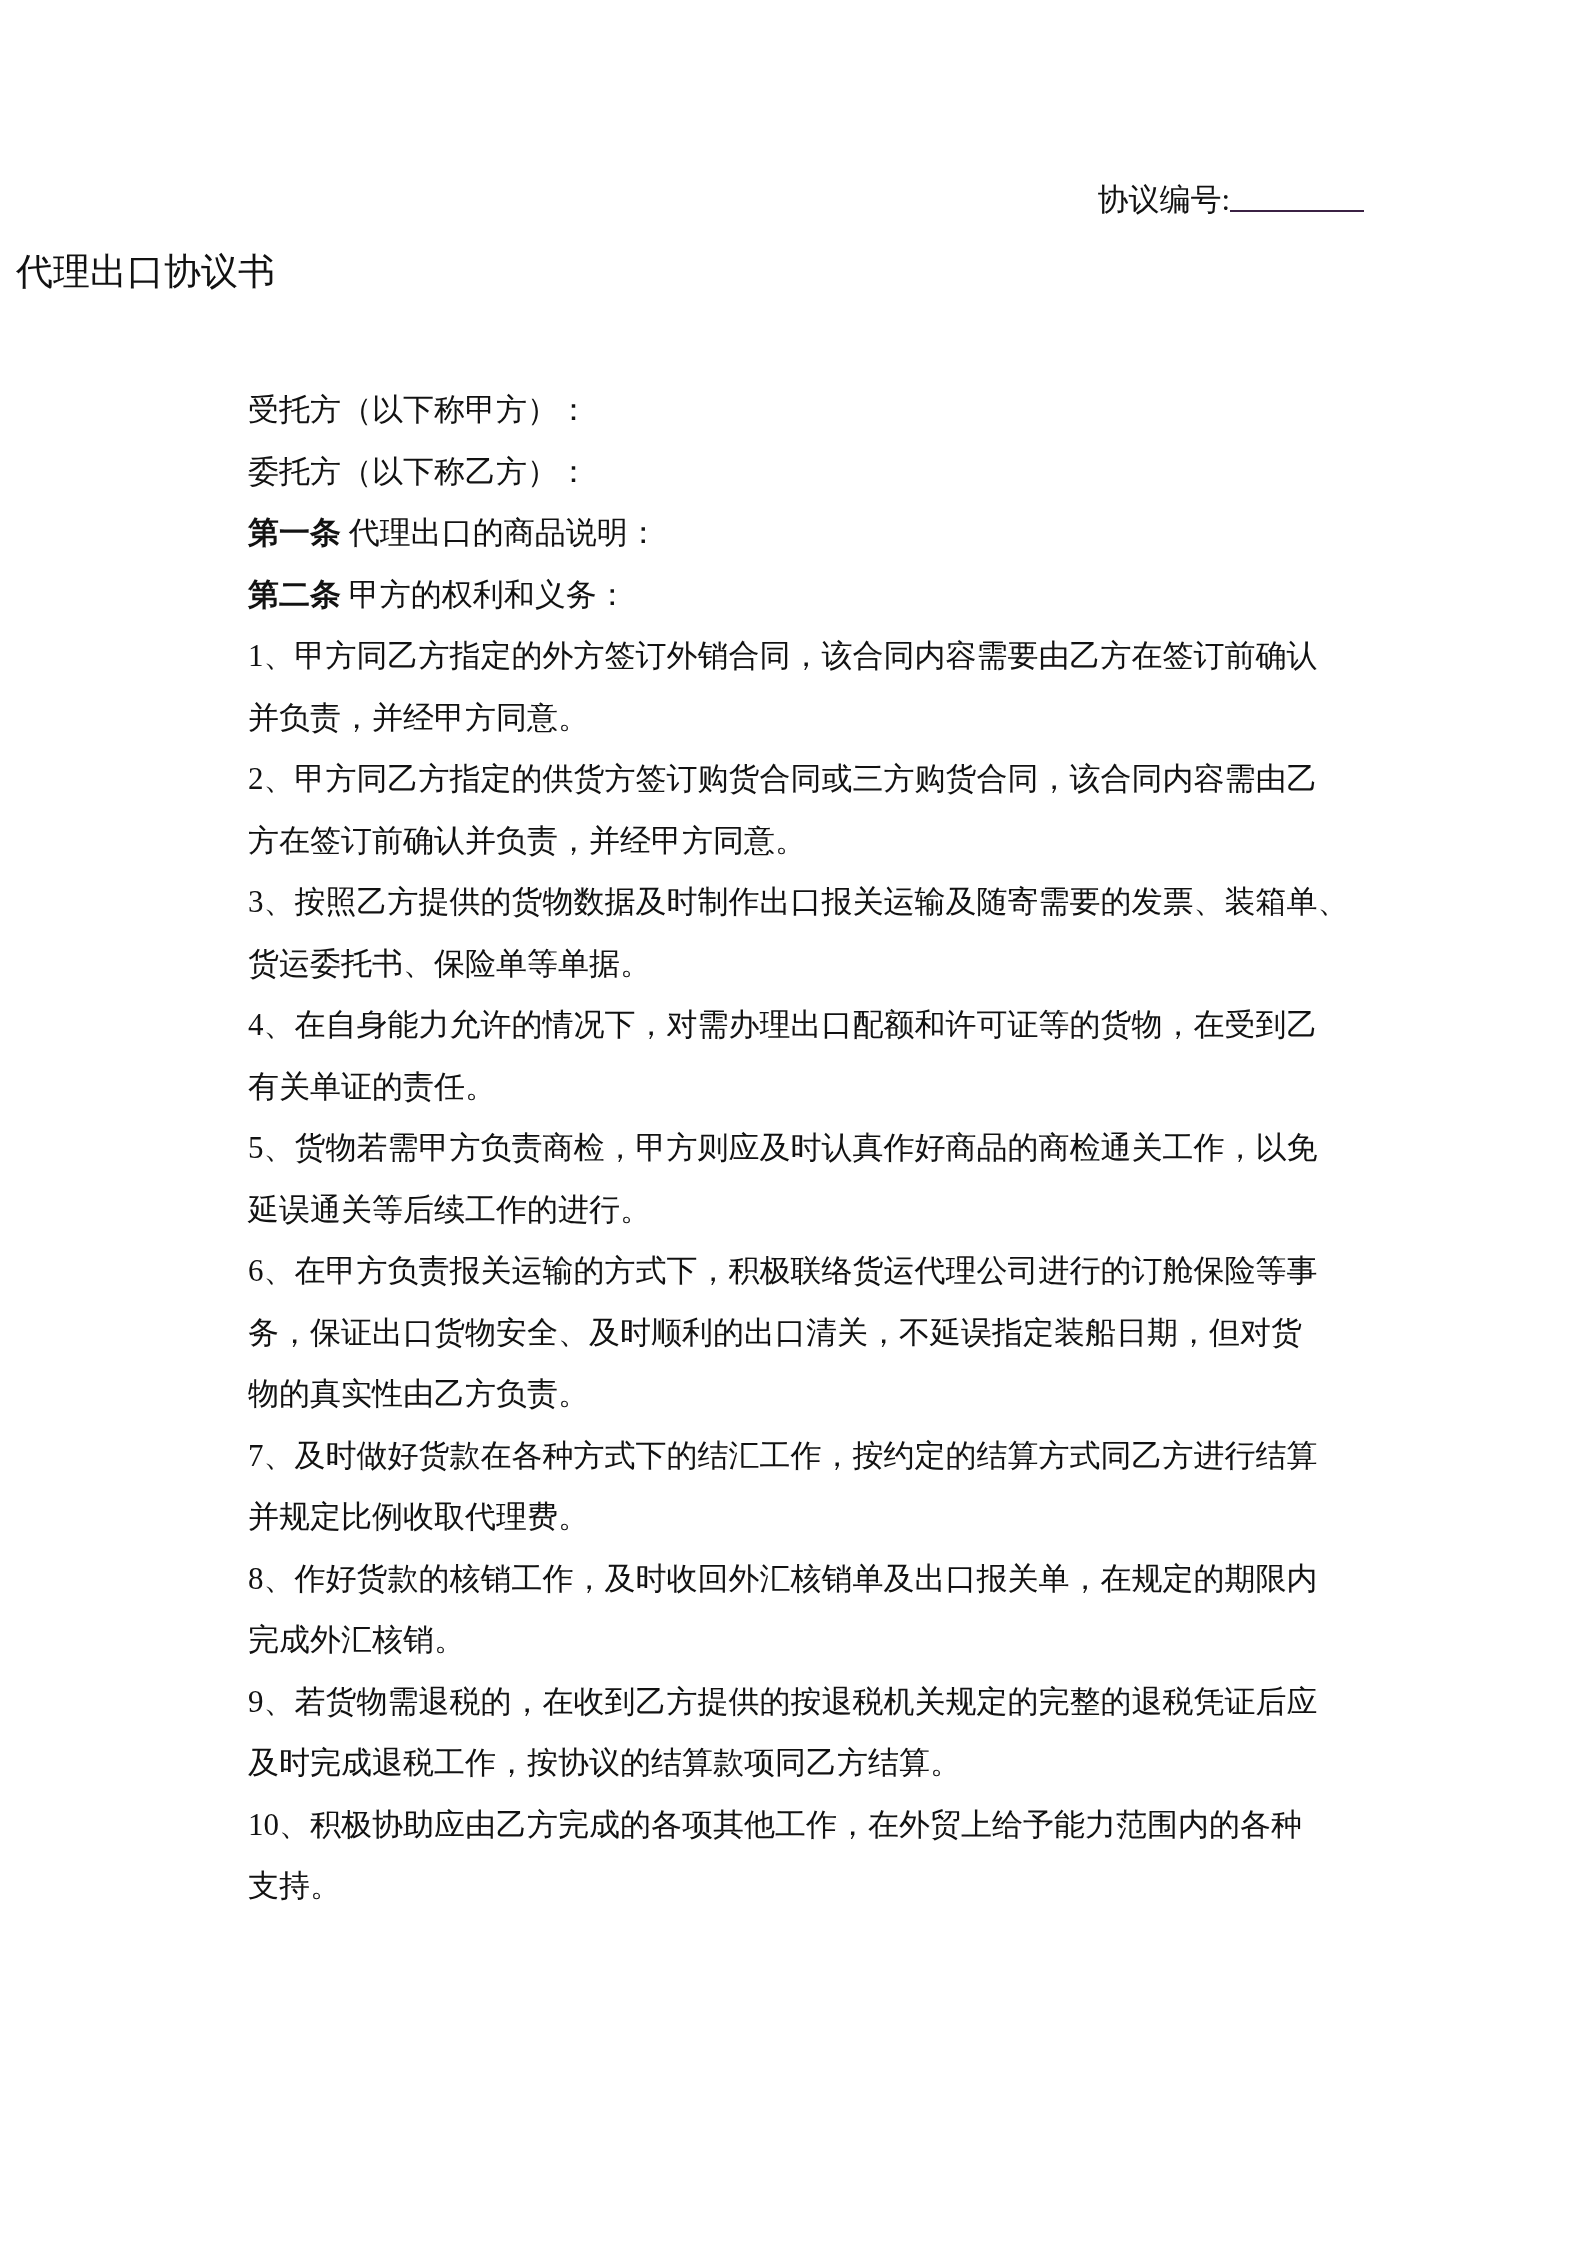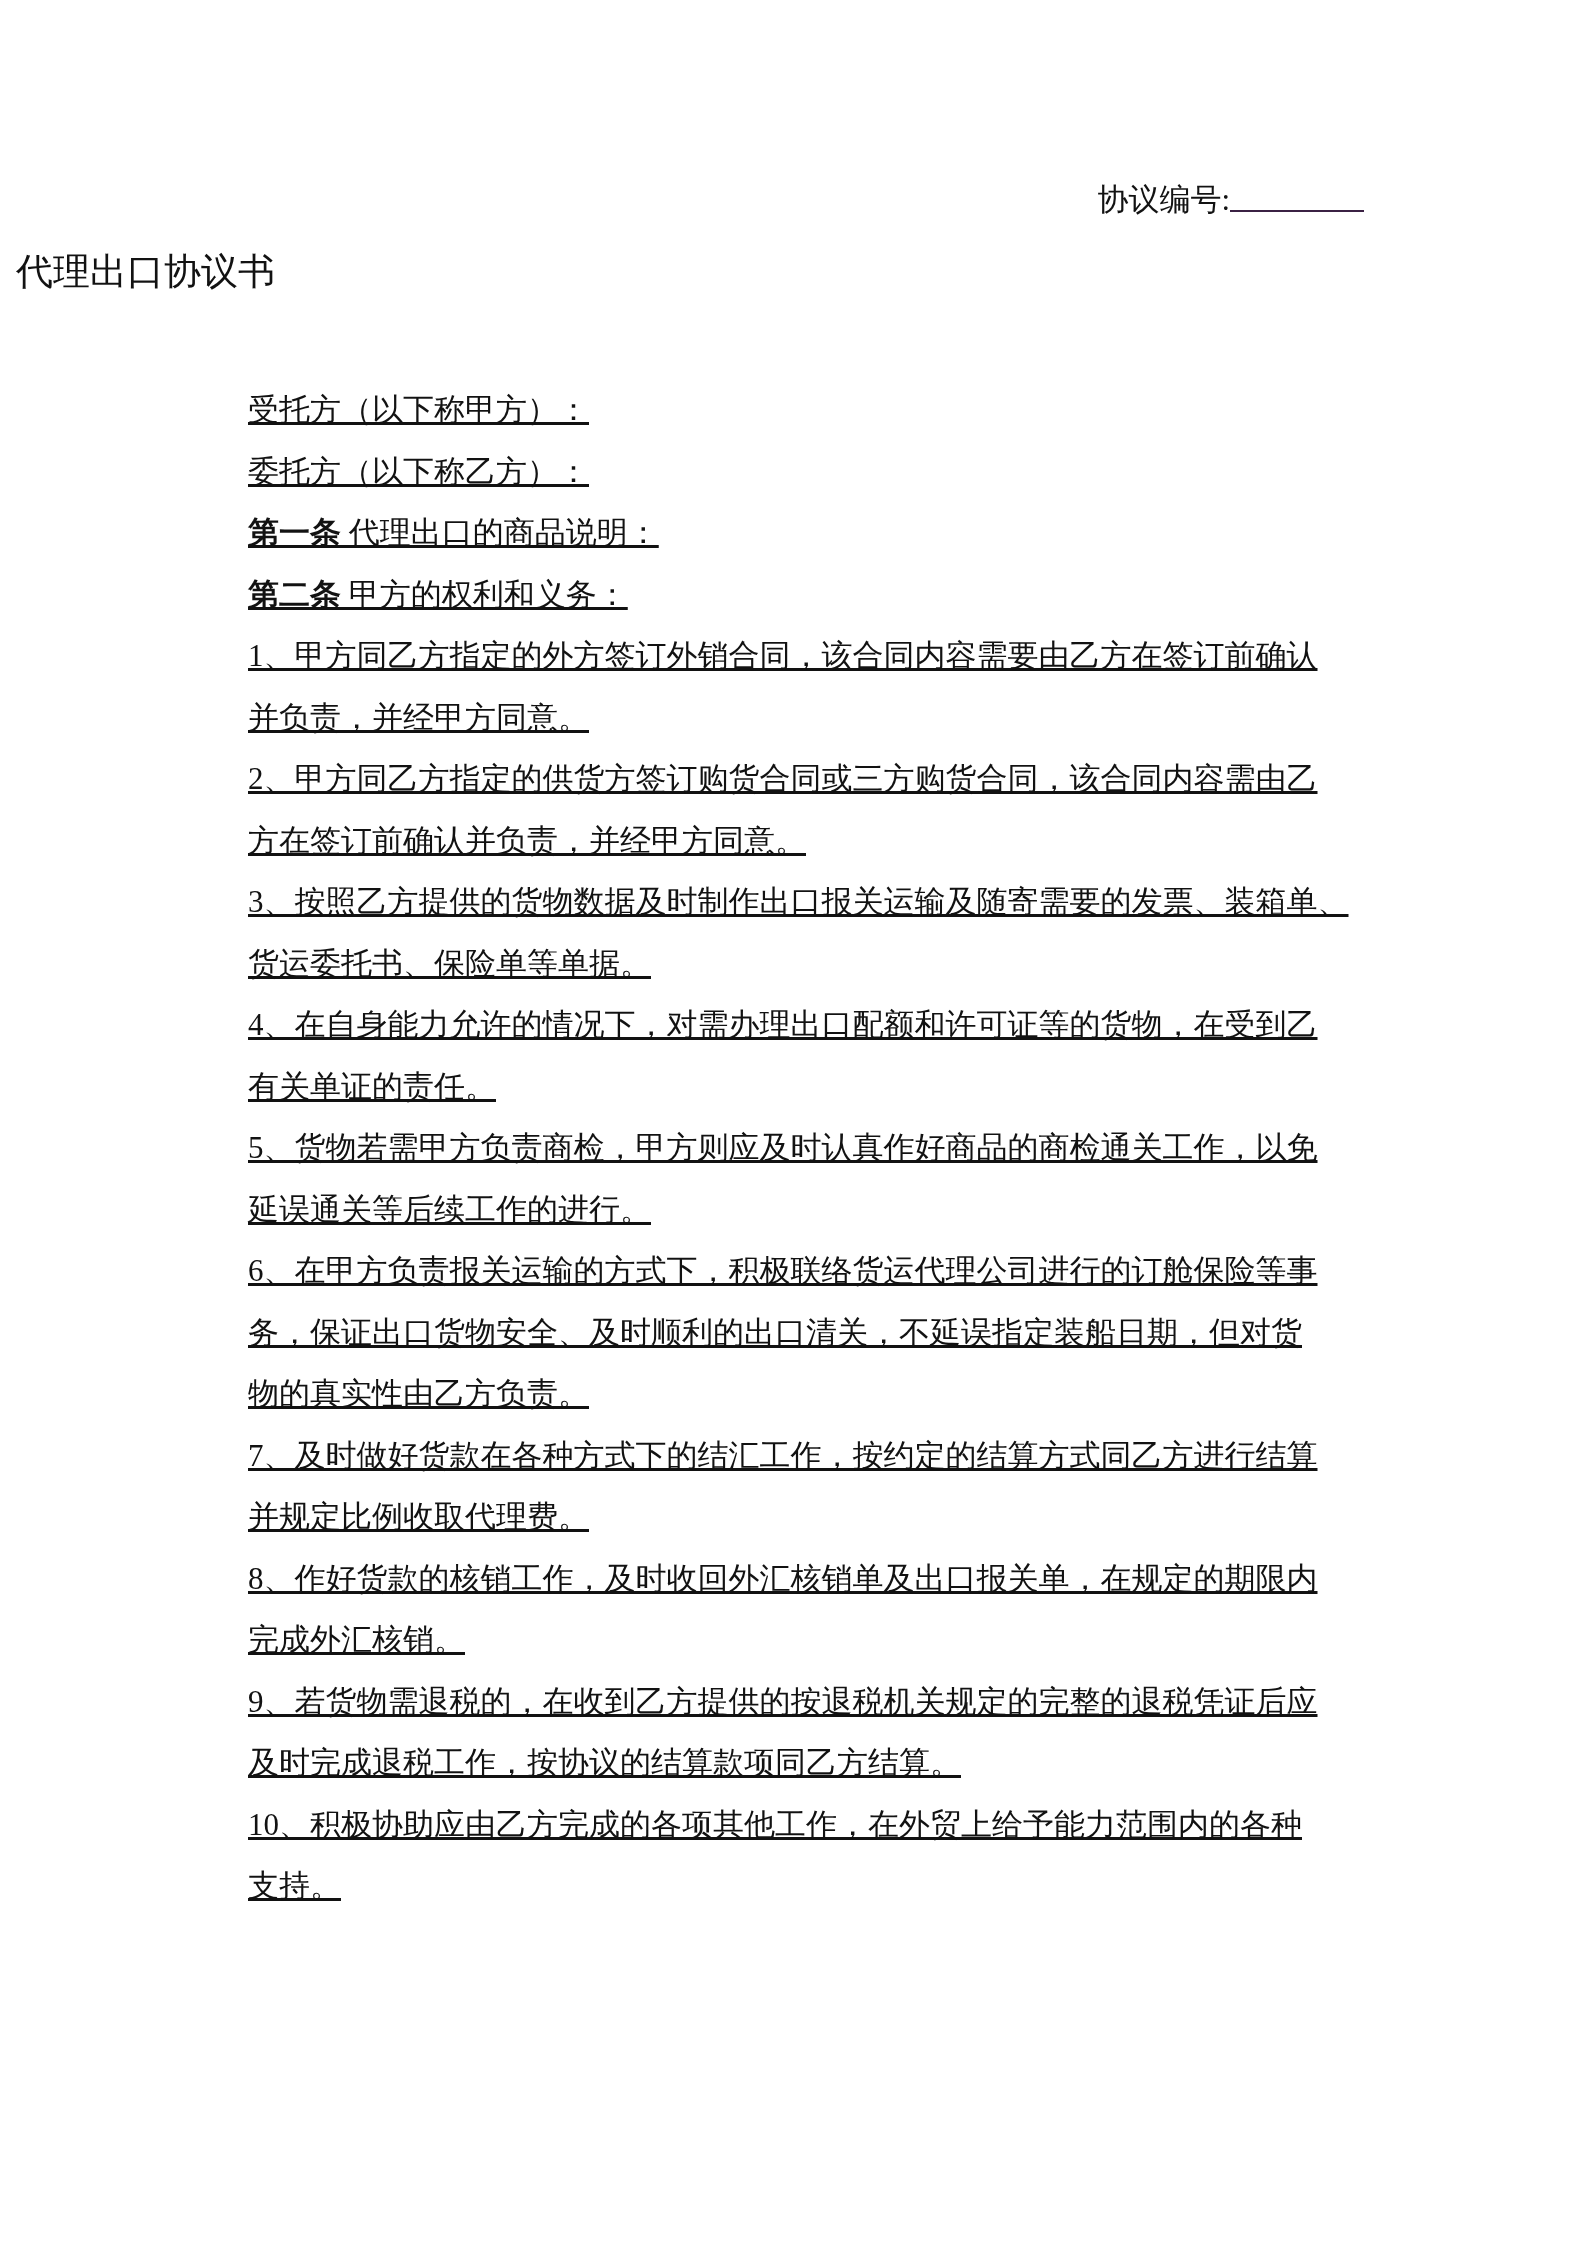--- a/index.html
+++ b/index.html
@@ -47,21 +47,20 @@
     position: absolute;
     top: 379px;
     left: 232px;
     width: 1130px;
   }
   .doc-line {
     height: 61.5px;
     line-height: 61.5px;
     font-size: 31px;
     white-space: pre;
-    text-decoration: underline;
   }
   .doc-line .clause-heading {
     font-weight: bold;
   }
 </style>
 </head>
 <body>
 
 <div class="page">
 

